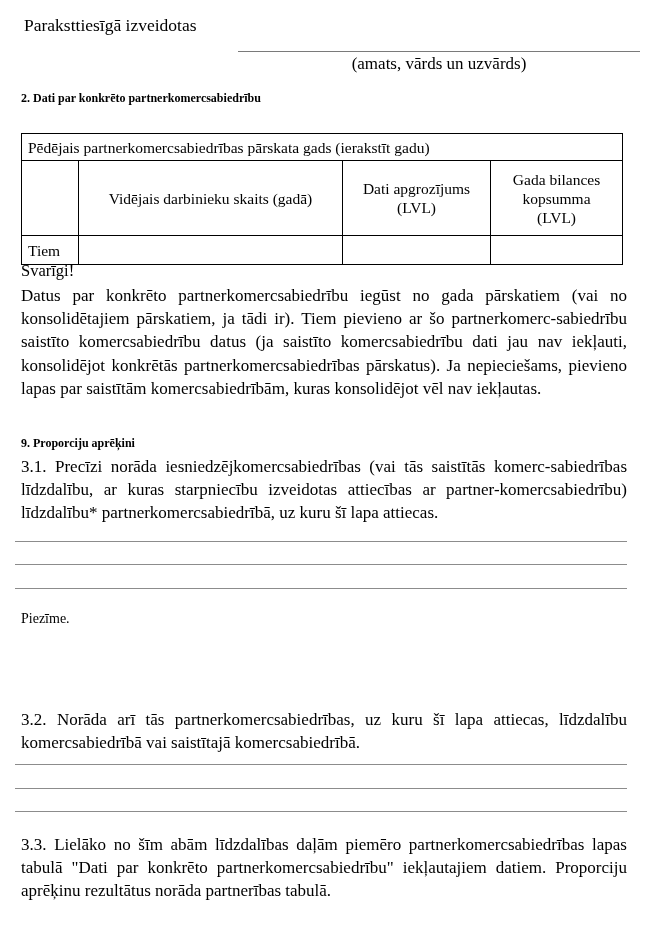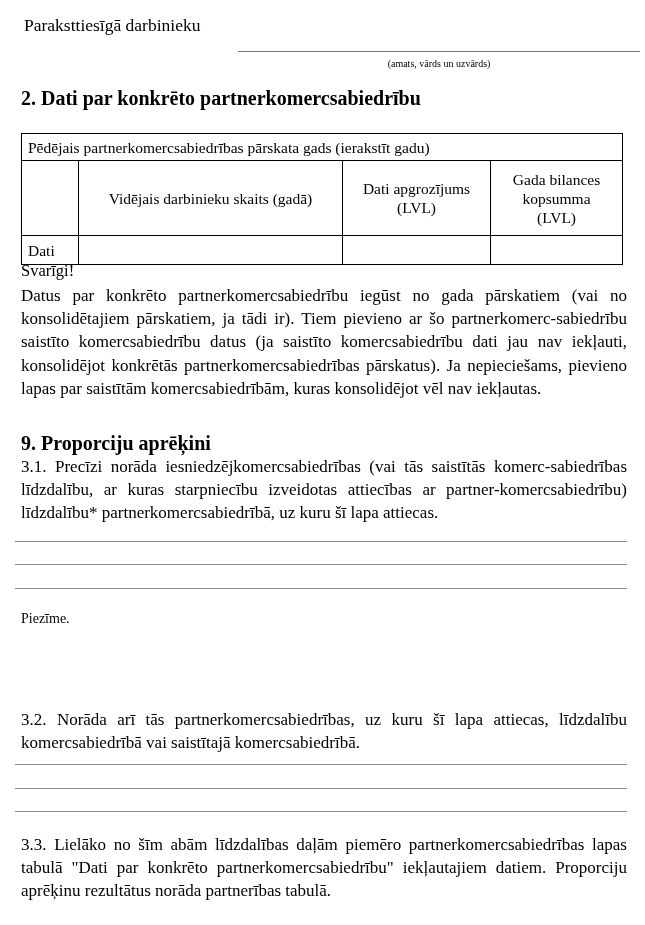--- a/index.html
+++ b/index.html
@@ -45,30 +45,30 @@
     width: 402px;
     height: 0;
     border-top: 1px solid #7a7a7a;
   }
   .sig-caption {
     position: absolute;
     left: 238px;
     top: 41px;
     width: 402px;
     text-align: center;
-    font-size: 10px;
+    font-size: 17px;
     line-height: 18px;
   }
 
   
   .heading {
     position: absolute;
     left: 21px;
     font-weight: bold;
-    font-size: 20px;
+    font-size: 12px;
     line-height: 20px;
     white-space: nowrap;
   }
   #heading-2 { top: 88px; }
   #heading-3 { top: 433px; }
 
   
   .data-table {
     position: absolute;
     left: 21px;
@@ -158,21 +158,21 @@
   #rule-4 { top: 764px; }
   #rule-5 { top: 788px; }
   #rule-6 { top: 811px; }
 </style>
 </head>
 <body>
 
 <div class="page">
 
   <div class="sig-block">
-    <div class="sig-label">Paraksttiesīgā darbinieku</div>
+    <div class="sig-label">Paraksttiesīgā izveidotas</div>
     <div class="sig-rule"></div>
     <div class="sig-caption">(amats, vārds un uzvārds)</div>
   </div>
 
   <div class="heading" id="heading-2">2. Dati par konkrēto partnerkomercsabiedrību</div>
 
   <table class="data-table">
     <colgroup>
       <col class="col-a">
         <col class="col-b">
@@ -190,21 +190,21 @@
           <span>Dati apgrozījums</span><br>
           <span>(LVL)</span>
         </td>
         <td>
           <span>Gada bilances</span><br>
           <span>kopsumma</span><br>
           <span>(LVL)</span>
         </td>
       </tr>
       <tr class="row-data">
-        <td>Dati</td>
+        <td>Tiem</td>
         <td></td>
         <td></td>
         <td></td>
       </tr>
     </tbody>
   </table>
 
   <div id="para-svarigi-title">Svarīgi!</div>
   <div class="para" id="para-svarigi">Datus par konkrēto partnerkomercsabiedrību iegūst no gada pārskatiem (vai no konsolidētajiem pārskatiem, ja tādi ir). Tiem pievieno ar šo partnerkomerc-sabiedrību saistīto komercsabiedrību datus (ja saistīto komercsabiedrību dati jau nav iekļauti, konsolidējot konkrētās partnerkomercsabiedrības pārskatus). Ja nepieciešams, pievieno lapas par saistītām komercsabiedrībām, kuras konsolidējot vēl nav iekļautas.</div>
 

